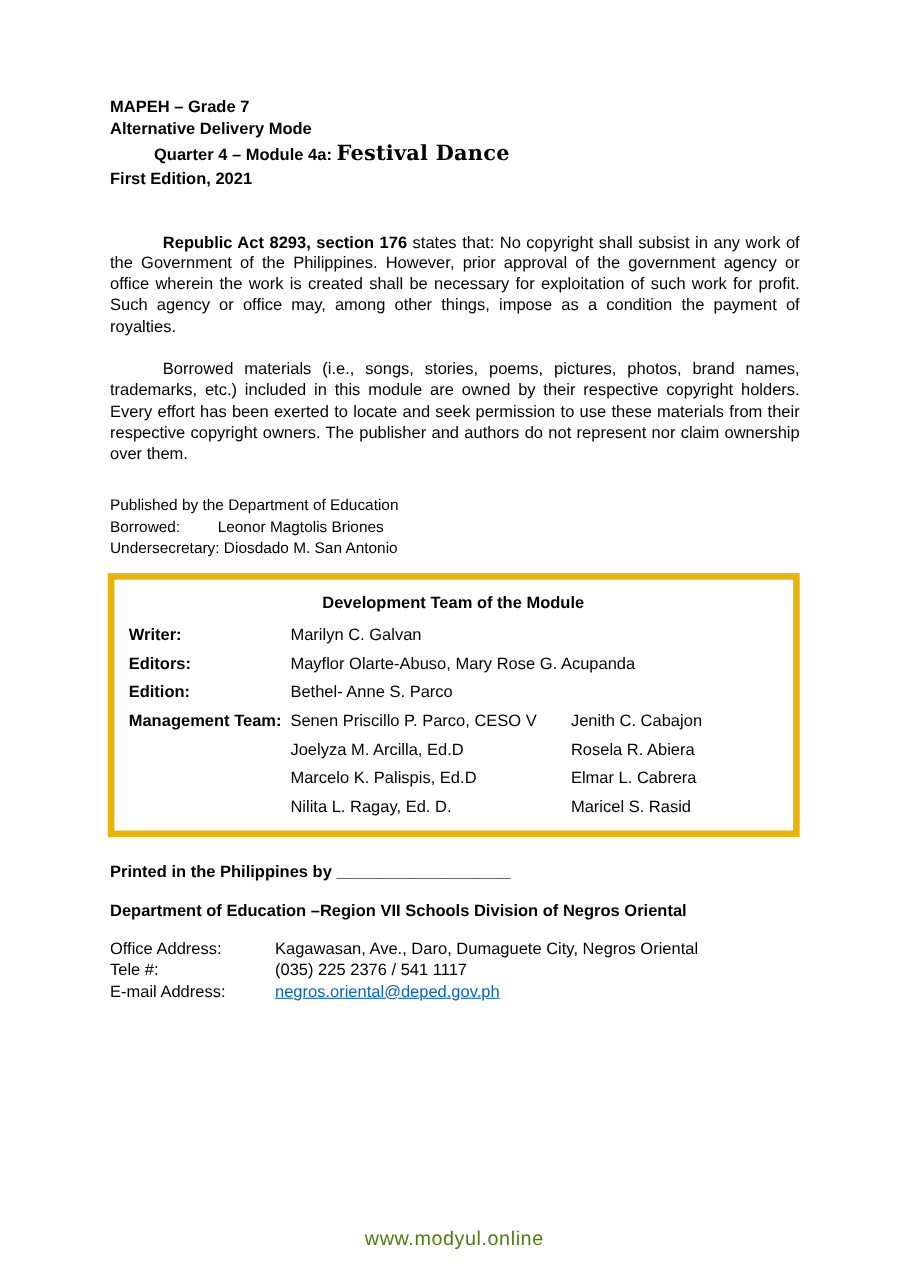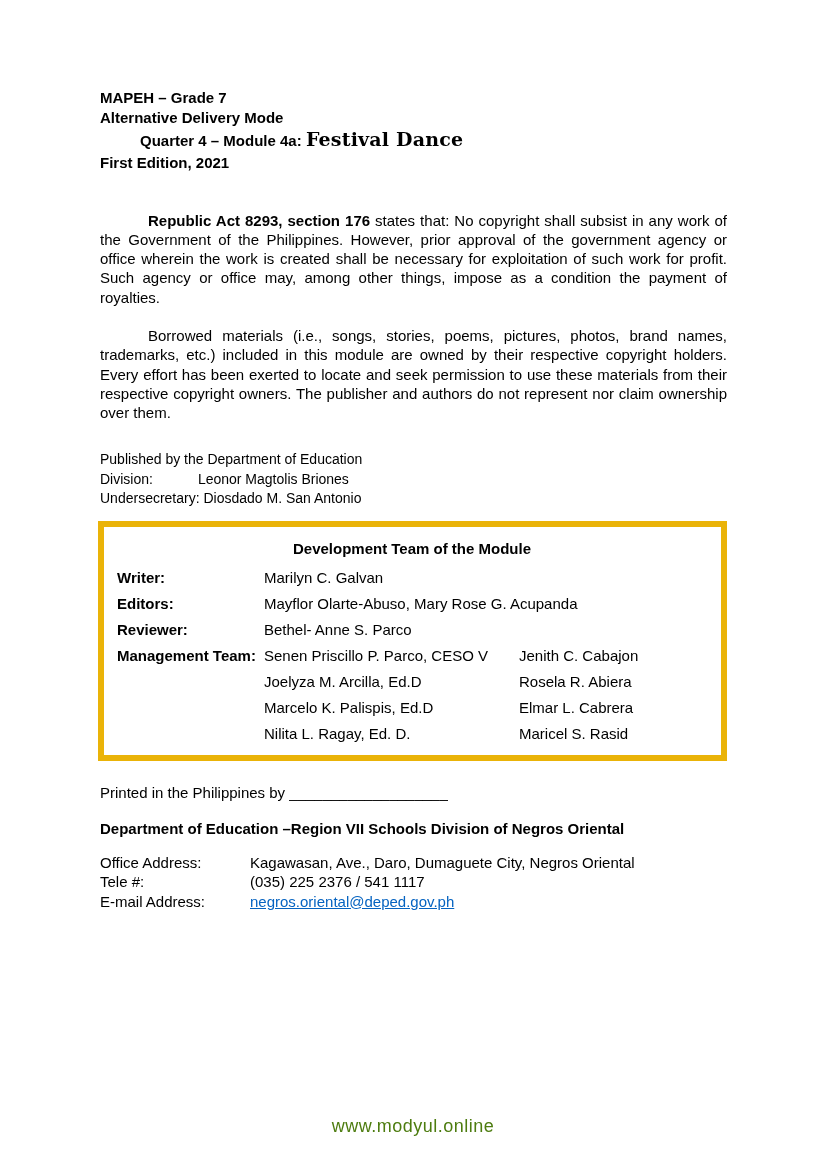--- a/index.html
+++ b/index.html
@@ -74,21 +74,21 @@
   .team-row {
     display: grid;
     grid-template-columns: 147px 255px 1fr;
     font-size: 15px;
     line-height: 26px;
   }
   .team-label { font-weight: bold; white-space: nowrap; }
   .team-val { white-space: nowrap; }
 
   
-  .printed-line { margin-top: 22px; font-size: 15px; font-weight: normal; line-height: 19px; white-space: nowrap; }
+  .printed-line { margin-top: 22px; font-size: 15px; font-weight: bold; line-height: 19px; white-space: nowrap; }
   .dept-line    { margin-top: 17px; font-size: 15px; font-weight: bold; line-height: 19px; white-space: nowrap; }
 
   
   .contact { margin-top: 15px; }
   .contact-row {
     display: grid;
     grid-template-columns: 150px 1fr;
     font-size: 15px;
     line-height: 19.3px;
   }
@@ -119,39 +119,39 @@
       <div class="hdr-module-line"><span>Quarter 4 – Module 4a: </span><span class="module-title-serif">Festival Dance</span></div>
       <div class="hdr-line">First Edition, 2021</div>
     </div>
 
     <div class="para para-1"><b>Republic Act 8293, section 176</b><span> states that: No copyright shall subsist in any work of the Government of the Philippines. However, prior approval of the government agency or office wherein the work is created shall be necessary for exploitation of such work for profit. Such agency or office may, among other things, impose as a condition the payment of royalties.</span></div>
 
     <div class="para para-2"><span>Borrowed materials (i.e., songs, stories, poems, pictures, photos, brand names, trademarks, etc.) included in this module are owned by their respective copyright holders. Every effort has been exerted to locate and seek permission to use these materials from their respective copyright owners. The publisher and authors do not represent nor claim ownership over them.</span></div>
 
     <div class="publisher">
       <div>Published by the Department of Education</div>
-      <div><span class="pub-label">Division:</span> <span>Leonor Magtolis Briones</span></div>
+      <div><span class="pub-label">Borrowed:</span> <span>Leonor Magtolis Briones</span></div>
       <div><span class="pub-label">Undersecretary:</span> <span>Diosdado M. San Antonio</span></div>
     </div>
 
     <div class="team-box">
       <div class="team-title">Development Team of the Module</div>
 
       <div class="team-row">
         <span class="team-label">Writer:</span>
         <span class="team-val">Marilyn C. Galvan</span>
         <span class="team-val"></span>
       </div>
       <div class="team-row">
         <span class="team-label">Editors:</span>
         <span class="team-val">Mayflor Olarte-Abuso, Mary Rose G. Acupanda</span>
         <span class="team-val"></span>
       </div>
       <div class="team-row">
-        <span class="team-label">Reviewer:</span>
+        <span class="team-label">Edition:</span>
         <span class="team-val">Bethel- Anne S. Parco</span>
         <span class="team-val"></span>
       </div>
       <div class="team-row">
         <span class="team-label">Management Team:</span>
         <span class="team-val">Senen Priscillo P. Parco, CESO V</span>
         <span class="team-val">Jenith C. Cabajon</span>
       </div>
       <div class="team-row">
         <span class="team-label"></span>

